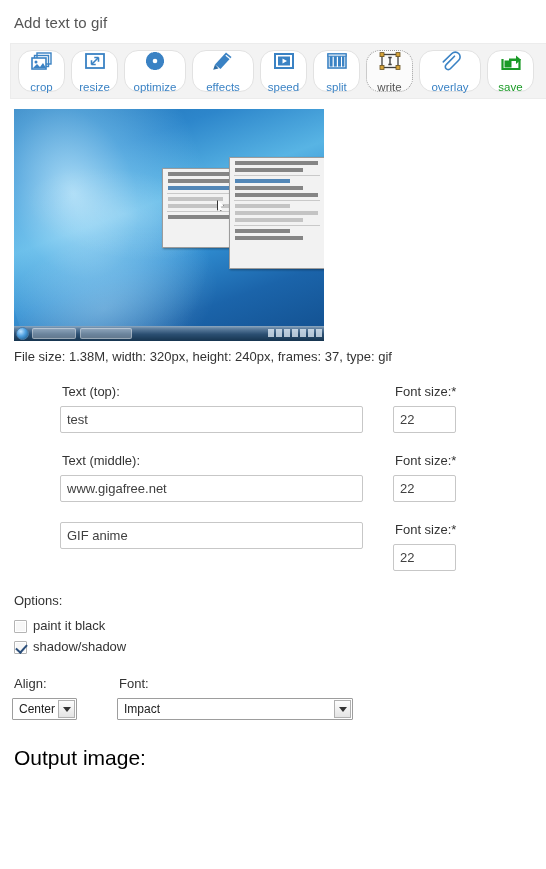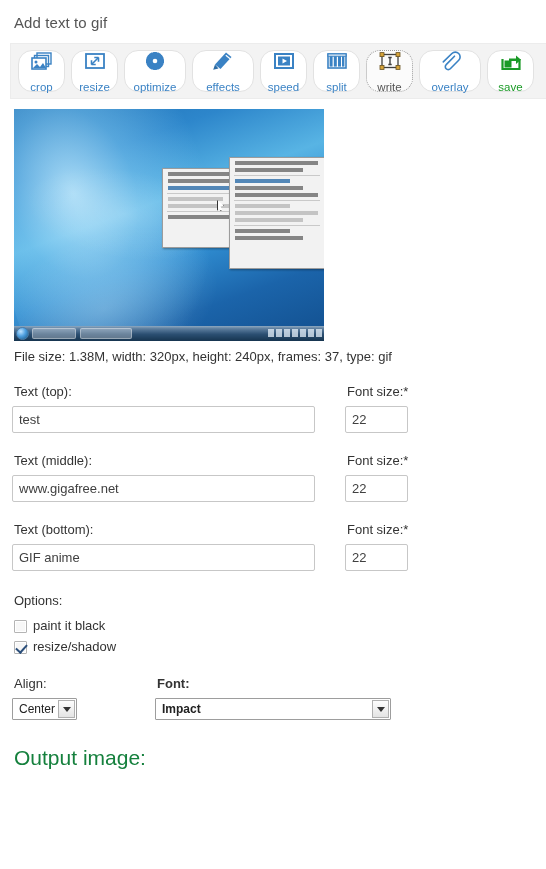--- a/index.html
+++ b/index.html
@@ -105,21 +105,21 @@
     border:1px solid #4a7ca8; }
   .tb-item { position:absolute; top:2px; height:11px; background: rgba(255,255,255,.30);
     border:1px solid rgba(255,255,255,.35); border-radius:2px; }
   .tb-tray { position:absolute; right:2px; top:3px; display:flex; gap:2px; }
   .tb-tray i { display:block; width:6px; height:8px; background: rgba(230,240,250,.75); }
 
   .filemeta { margin: 8px 0 0 2px; font-size: 13px; color: #333; }
 
   
   .field-row { display: flex; margin-top: 20px; }
-  .col-left { width: 316px; }
+  .col-left { width: 316px; margin-left: 48px; }
   .col-right { margin-left: 17px; }
   label.lbl { display: block; font-size: 13px; color: #333; margin: 0 0 7px 2px; }
   input.txt {
     font-family: "Liberation Sans", "DejaVu Sans", sans-serif;
     font-size: 13px;
     color: #404040;
     border: 1px solid #c7c7c7;
     background: #fff;
     height: 27px;
     padding: 2px 6px;
@@ -152,21 +152,21 @@
     position:absolute; right:1px; top:1px; bottom:1px; width:17px;
     background: linear-gradient(180deg,#fdfdfd 0%,#e4e4e4 100%);
     border:1px solid #b0b0b0; display:flex; align-items:center; justify-content:center;
   }
   .sel .arrow::after {
     content:""; border-left:4px solid transparent; border-right:4px solid transparent;
     border-top:5px solid #333;
   }
   .sel-align { width: 65px; }
   .sel-font { width: 236px; }
-  .sel-block.font { margin-left: 78px; font-weight: bold; }
+  .sel-block.font { margin-left: 40px; }
 
   .submit-wrap { margin: 26px 0 0 2px; }
   .submit {
     border: 1px dotted #5f5f5f;
     padding: 2px;
     display: inline-block;
     background: transparent;
   }
   .submit-btn {
     font-family: "Liberation Sans", "DejaVu Sans", sans-serif;
@@ -174,21 +174,21 @@
     border: 1px solid #1667ab;
     border-radius: 4px;
     color: #ffffff;
     font-size: 13px;
     font-weight: bold;
     padding: 6px 16px 7px;
     cursor: pointer;
     text-shadow: 0 1px 1px rgba(0,0,0,.3);
   }
   .output-title {
-    font-size: 21px; font-weight: normal; color: #15803d; margin: 26px 0 0 2px;
+    font-size: 21px; font-weight: normal; color: #000000; margin: 26px 0 0 2px;
   }
 </style>
 </head>
 <body>
 
 <div class="page">
 
   <h1 class="page-title">Add text to gif</h1>
 
   <div class="toolbar">
@@ -384,39 +384,38 @@
       <input class="txt big" type="text" value="www.gigafree.net" style="">
     </div>
     <div class="col-right">
       <label class="lbl">Font size:*</label>
       <input class="txt num" type="text" value="22" style="">
     </div>
   </div>
 
   <div class="field-row">
     <div class="col-left">
-      <label class="lbl">Text (bottom):</label>
       <input class="txt big" type="text" value="GIF anime" style="">
     </div>
     <div class="col-right">
       <label class="lbl">Font size:*</label>
       <input class="txt num" type="text" value="22" style="">
     </div>
   </div>
 
   <div class="options-title">Options:</div>
 
   <div class="opt-line">
     <span class="cb"></span>
     <span class="otext">paint it black</span>
   </div>
 
   <div class="opt-line">
     <span class="cb checked"></span>
-    <span class="otext">resize/shadow</span>
+    <span class="otext">shadow/shadow</span>
   </div>
 
   <div class="sel-row">
     <div class="sel-block">
       <span class="lbl2">Align:</span>
       <div class="sel sel-align">
         <span>Center</span>
         <span class="arrow"></span>
       </div>
     </div>

